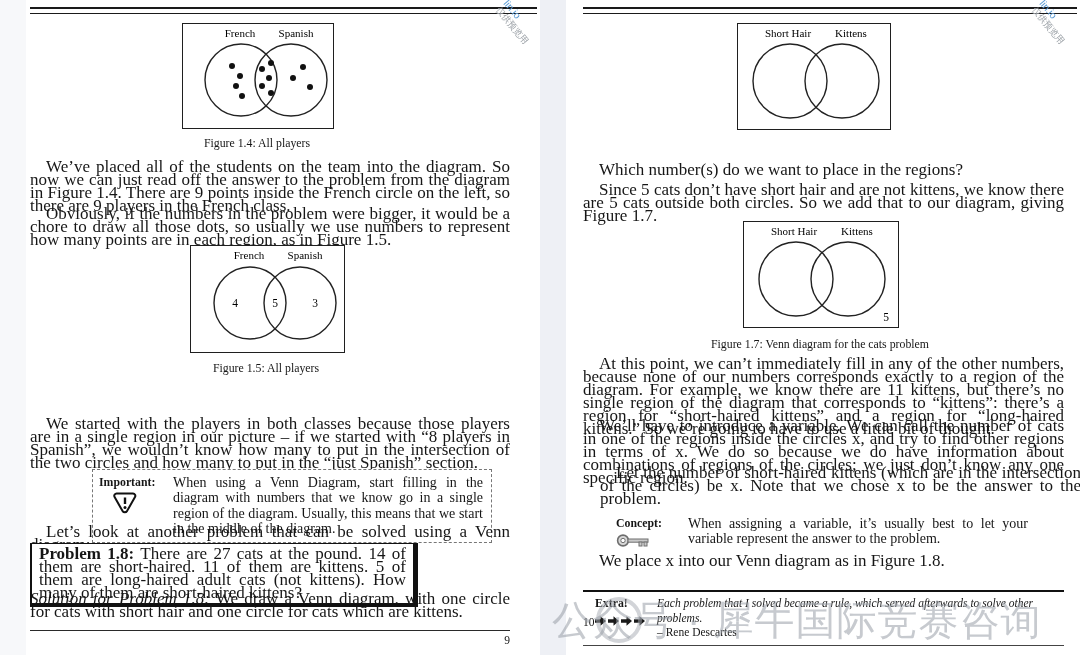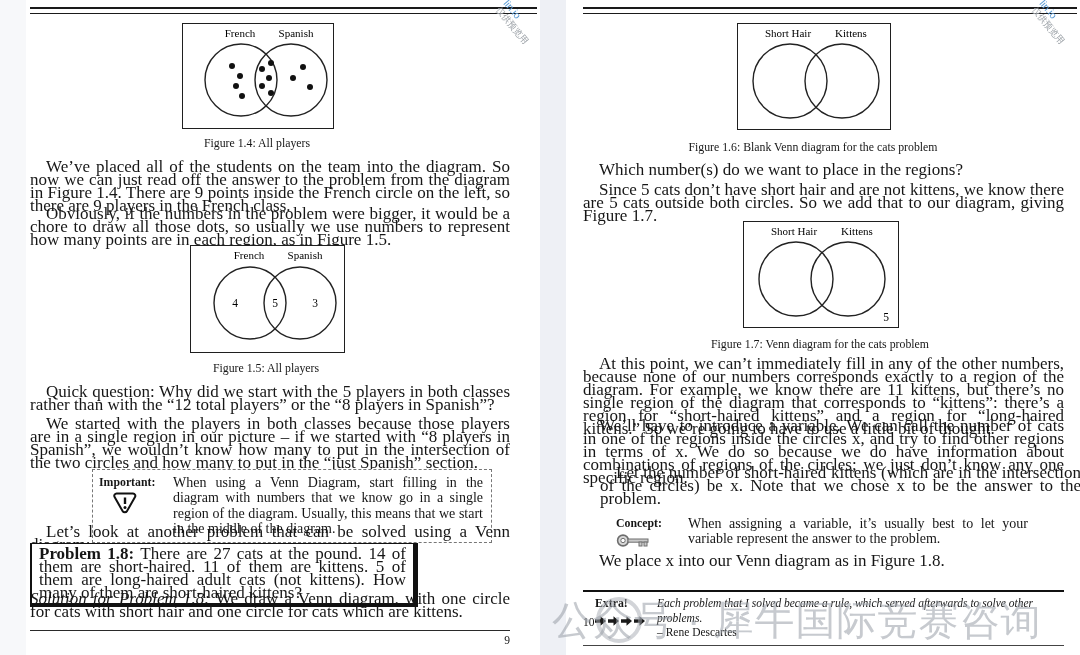--- a/index.html
+++ b/index.html
@@ -122,21 +122,20 @@
       <text class="venn-label" x="114" y="13" text-anchor="middle">Spanish</text>
       <circle cx="59" cy="57" r="36" fill="none" stroke="#222" stroke-width="1.4"></circle>
       <circle cx="109" cy="57" r="36" fill="none" stroke="#222" stroke-width="1.4"></circle>
       <text class="venn-num" x="44" y="61" text-anchor="middle">4</text>
       <text class="venn-num" x="84" y="61" text-anchor="middle">5</text>
       <text class="venn-num" x="124" y="61" text-anchor="middle">3</text>
     </svg>
   </div>
   <div class="abs caption" style="left:90px;top:361px;width:300px;">Figure 1.5: All players</div>
 
-  <div class="abs para indent" style="left:4px;top:385px;width:480px;">Quick question:  Why did we start with the 5 players in both classes rather than with the “12 total players” or the “8 players in Spanish”?</div>
   <div class="abs para indent" style="left:4px;top:417px;width:480px;">We started with the players in both classes because those players are in a single region in our picture – if we started with “8 players in Spanish”, we wouldn’t know how many to put in the intersection of the two circles and how many to put in the “just Spanish” section.</div>
 
   <div class="abs important-box" style="left:42px;top:469px;width:400px;">
     <div class="imp-label-col">
       <div class="imp-label">Important:</div>
       <div style="margin-top:2px;margin-left:14px;">
         <svg width="24" height="22" viewBox="0 0 24 22">
           <path d="M4 1.5 h16 a2.4 2.4 0 0 1 2 3.6 l-8 14 a2.6 2.6 0 0 1 -4.4 0 l-8 -14 A2.4 2.4 0 0 1 4 1.5 z" fill="none" stroke="#111" stroke-width="2"></path>
           <line x1="12" y1="5.5" x2="12" y2="12" stroke="#111" stroke-width="2.4"></line>
           <circle cx="12" cy="15.5" r="1.5" fill="#111"></circle>
@@ -163,21 +162,20 @@
   <div class="abs rule-double" style="left:17px;top:7px;width:494px;"></div>
 
   <div class="abs figbox" style="left:171px;top:23px;">
     <svg width="152" height="105" viewBox="0 0 152 105">
       <text class="venn-label" x="50" y="13" text-anchor="middle">Short Hair</text>
       <text class="venn-label" x="113" y="13" text-anchor="middle">Kittens</text>
       <circle cx="52" cy="57" r="37" fill="none" stroke="#222" stroke-width="1.4"></circle>
       <circle cx="104" cy="57" r="37" fill="none" stroke="#222" stroke-width="1.4"></circle>
     </svg>
   </div>
-  <div class="abs caption" style="left:97px;top:140px;width:300px;">Figure 1.6: Blank Venn diagram for the cats problem</div>
 
   <div class="abs para indent" style="left:17px;top:163px;width:481px;">Which number(s) do we want to place in the regions?</div>
   <div class="abs para indent" style="left:17px;top:183px;width:481px;">Since 5 cats don’t have short hair and are not kittens, we know there are 5 cats outside both circles. So we add that to our diagram, giving Figure 1.7.</div>
 
   <div class="abs figbox" style="left:177px;top:221px;">
     <svg width="154" height="105" viewBox="0 0 154 105">
       <text class="venn-label" x="50" y="13" text-anchor="middle">Short Hair</text>
       <text class="venn-label" x="113" y="13" text-anchor="middle">Kittens</text>
       <circle cx="52" cy="57" r="37" fill="none" stroke="#222" stroke-width="1.4"></circle>
       <circle cx="104" cy="57" r="37" fill="none" stroke="#222" stroke-width="1.4"></circle>

